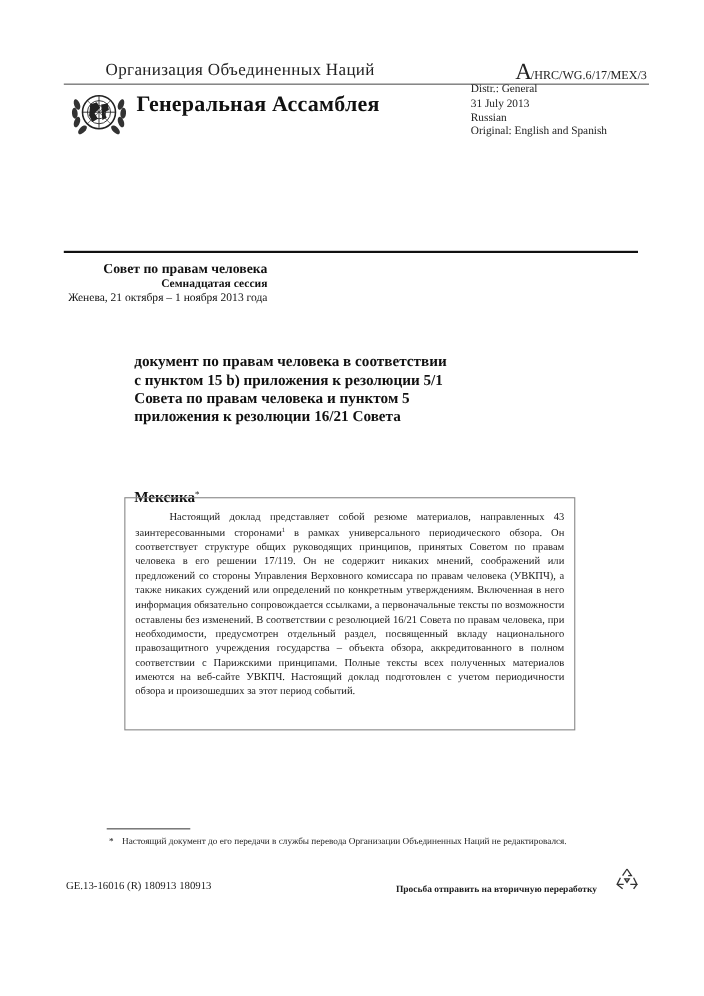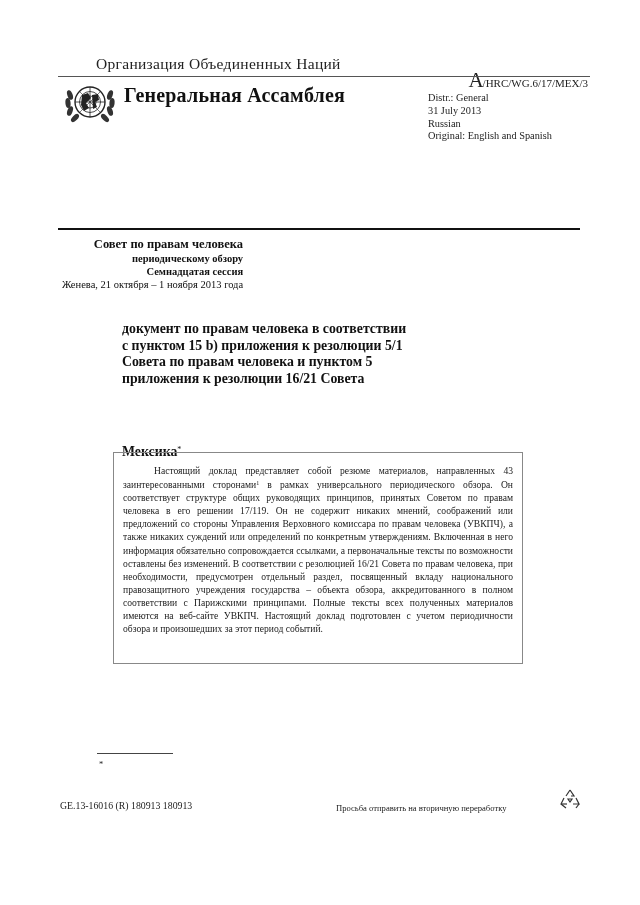--- a/index.html
+++ b/index.html
@@ -4,28 +4,28 @@
 <style>
   html, body { margin: 0; padding: 0; background: #ffffff; }
   body {
     width: 640px; height: 905px; position: relative; overflow: hidden;
     font-family: "Liberation Serif", "DejaVu Serif", serif; color: #1a1a1a;
   }
   .abs { position: absolute; }
 
   
   .org-name { left: 60px; top: 55px; font-size: 15.5px; letter-spacing: 0.3px; color: #222; margin-left: 36px; }
-  .symbol { right: 52px; top: 53px; font-size: 11px; color: #222; white-space: nowrap; margin-top: 15px; }
+  .symbol { right: 52px; top: 53px; font-size: 11px; color: #222; white-space: nowrap; }
   .symbol .big { font-size: 21px; letter-spacing: -1px; }
   .rule-top { left: 58px; top: 76px; width: 532px; height: 1px; background: #555; }
 
   .logo { left: 64px; top: 81px; width: 52px; height: 44px; }
   .assembly { left: 124px; top: 84px; font-size: 20px; font-weight: bold; color: #111; letter-spacing: 0.2px; }
 
-  .distr { left: 428px; top: 92px; font-size: 10.3px; line-height: 12.8px; color: #222; }
+  .distr { left: 428px; top: 76px; font-size: 10.3px; line-height: 12.8px; color: #222; }
 
   .rule-thick { left: 58px; top: 228px; width: 522px; height: 2px; background: #111; }
 
   .body-info { left: 62px; top: 237px; font-size: 10.5px; line-height: 13.2px; color: #111; text-align: right; }
   .body-info .council { font-size: 12.5px; font-weight: bold; line-height: 15px; }
   .body-info .b { font-weight: bold; }
 
   .title { left: 122px; top: 321px; width: 380px; font-size: 13.8px; font-weight: bold; line-height: 16.6px; color: #111; }
   .country { left: 122px; top: 444px; font-size: 13.8px; font-weight: bold; color: #111; }
   .country sup { font-size: 8px; font-weight: normal; vertical-align: 4px; }
@@ -39,21 +39,21 @@
     font-size: 9.6px; line-height: 13.1px; text-align: justify; color: #1a1a1a;
     text-indent: 31px; margin: 0;
   }
   .summary-text sup { font-size: 6px; vertical-align: 3px; }
 
   .fn-rule { left: 97px; top: 753px; width: 76px; height: 1px; background: #444; }
   .footnote { left: 111px; top: 759px; width: 420px; font-size: 8.4px; line-height: 12px; color: #222; }
   .footnote .mark { position: absolute; left: -12px; top: 0; }
 
   .job-number { left: 60px; top: 800px; font-size: 9.8px; color: #222; }
-  .recycle-text { left: 336px; top: 803px; font-size: 8.6px; font-weight: normal; color: #222; }
+  .recycle-text { left: 360px; top: 803px; font-size: 8.6px; font-weight: bold; color: #222; }
   .recycle-icon { left: 558px; top: 787px; width: 24px; height: 24px; }
 </style>
 </head>
 <body>
 
 <div class="abs org-name">Организация Объединенных Наций</div>
 <div class="abs symbol"><span class="big">A</span><span>/HRC/WG.6/17/MEX/3</span></div>
 <div class="abs rule-top"></div>
 
 <div class="abs logo">
@@ -87,41 +87,41 @@
   <div>Distr.: General</div>
   <div>31 July 2013</div>
   <div>Russian</div>
   <div>Original: English and Spanish</div>
 </div>
 
 <div class="abs rule-thick"></div>
 
 <div class="abs body-info">
   <div class="council">Совет по правам человека</div>
-  <div class="b">периодическому обзору</div>
   <div class="b">Семнадцатая сессия</div>
   <div>Женева, 21 октября – 1 ноября 2013 года</div>
 </div>
 
 <div class="abs title">
   <div>документ по правам человека в соответствии</div>
   <div>с пунктом 15 b) приложения к резолюции 5/1</div>
   <div>Совета по правам человека и пунктом 5</div>
   <div>приложения к резолюции 16/21 Совета</div>
 </div>
 
 <div class="abs country"><span>Мексика</span><sup>*</sup></div>
 
 <div class="abs summary-box">
   <p class="summary-text"><span>Настоящий доклад представляет собой резюме материалов, направленных 43 заинтересованными сторонами</span><sup>1</sup><span> в рамках универсального периодического обзора. Он соответствует структуре общих руководящих принципов, принятых Советом по правам человека в его решении 17/119. Он не содержит никаких мнений, соображений или предложений со стороны Управления Верховного комиссара по правам человека (УВКПЧ), а также никаких суждений или определений по конкретным утверждениям. Включенная в него информация обязательно сопровождается ссылками, а первоначальные тексты по возможности оставлены без изменений. В соответствии с резолюцией 16/21 Совета по правам человека, при необходимости, предусмотрен отдельный раздел, посвященный вкладу национального правозащитного учреждения государства – объекта обзора, аккредитованного в полном соответствии с Парижскими принципами. Полные тексты всех полученных материалов имеются на веб-сайте УВКПЧ. Настоящий доклад подготовлен с учетом периодичности обзора и произошедших за этот период событий.</span></p>
 </div>
 
 <div class="abs fn-rule"></div>
 <div class="abs footnote">
   <span class="mark">*</span>
+  <span>Настоящий документ до его передачи в службы перевода Организации Объединенных Наций не редактировался.</span>
 </div>
 
 <div class="abs job-number">GE.13-16016  (R)  180913  180913</div>
 <div class="abs recycle-text">Просьба отправить на вторичную переработку</div>
 <div class="abs recycle-icon">
   <svg width="24" height="24" viewBox="0 0 24 24" fill="none" stroke="#333" stroke-width="1.2">
     <path d="M12 3 L16 9 L13 9"></path>
     <path d="M12 3 L8 9"></path>
     <path d="M18 11 L21 17 L15 17"></path>
     <path d="M21 17 L18 21"></path>

